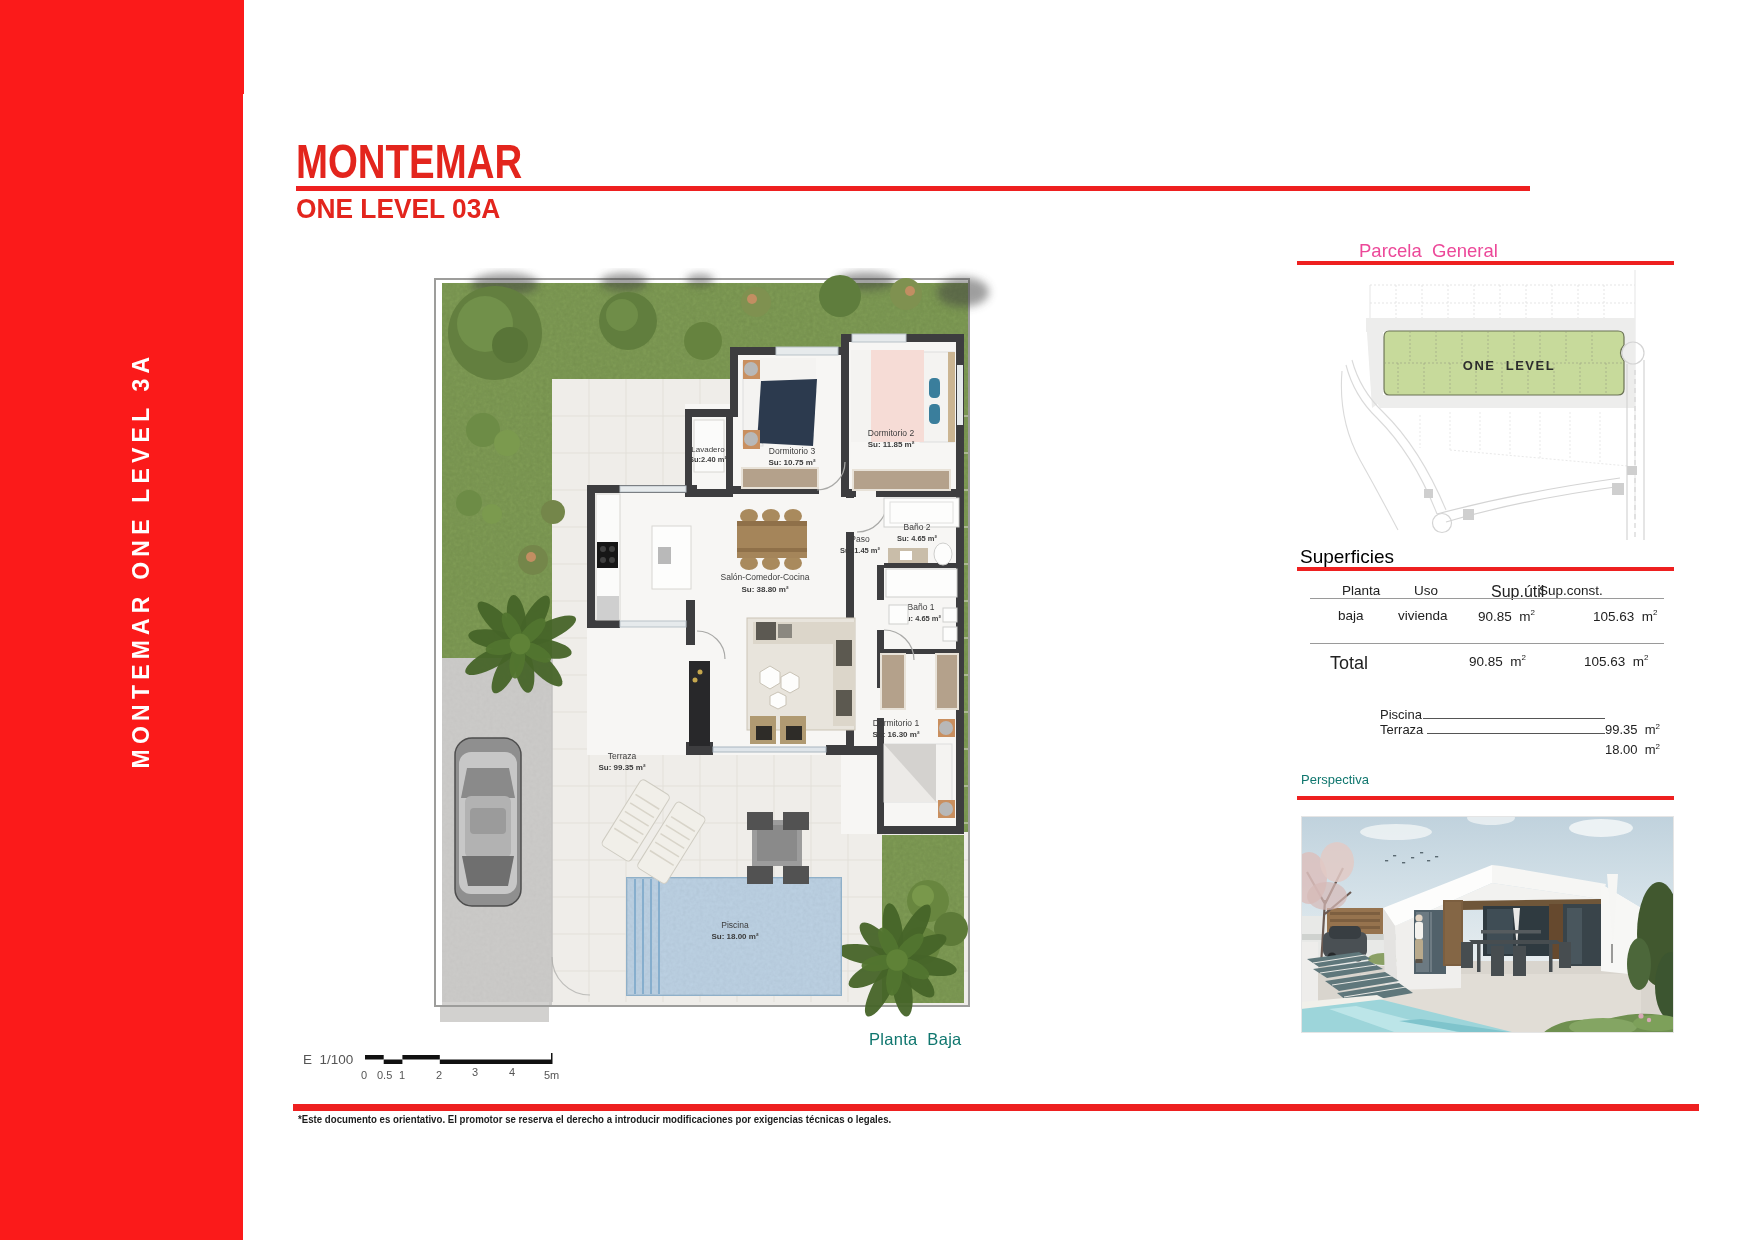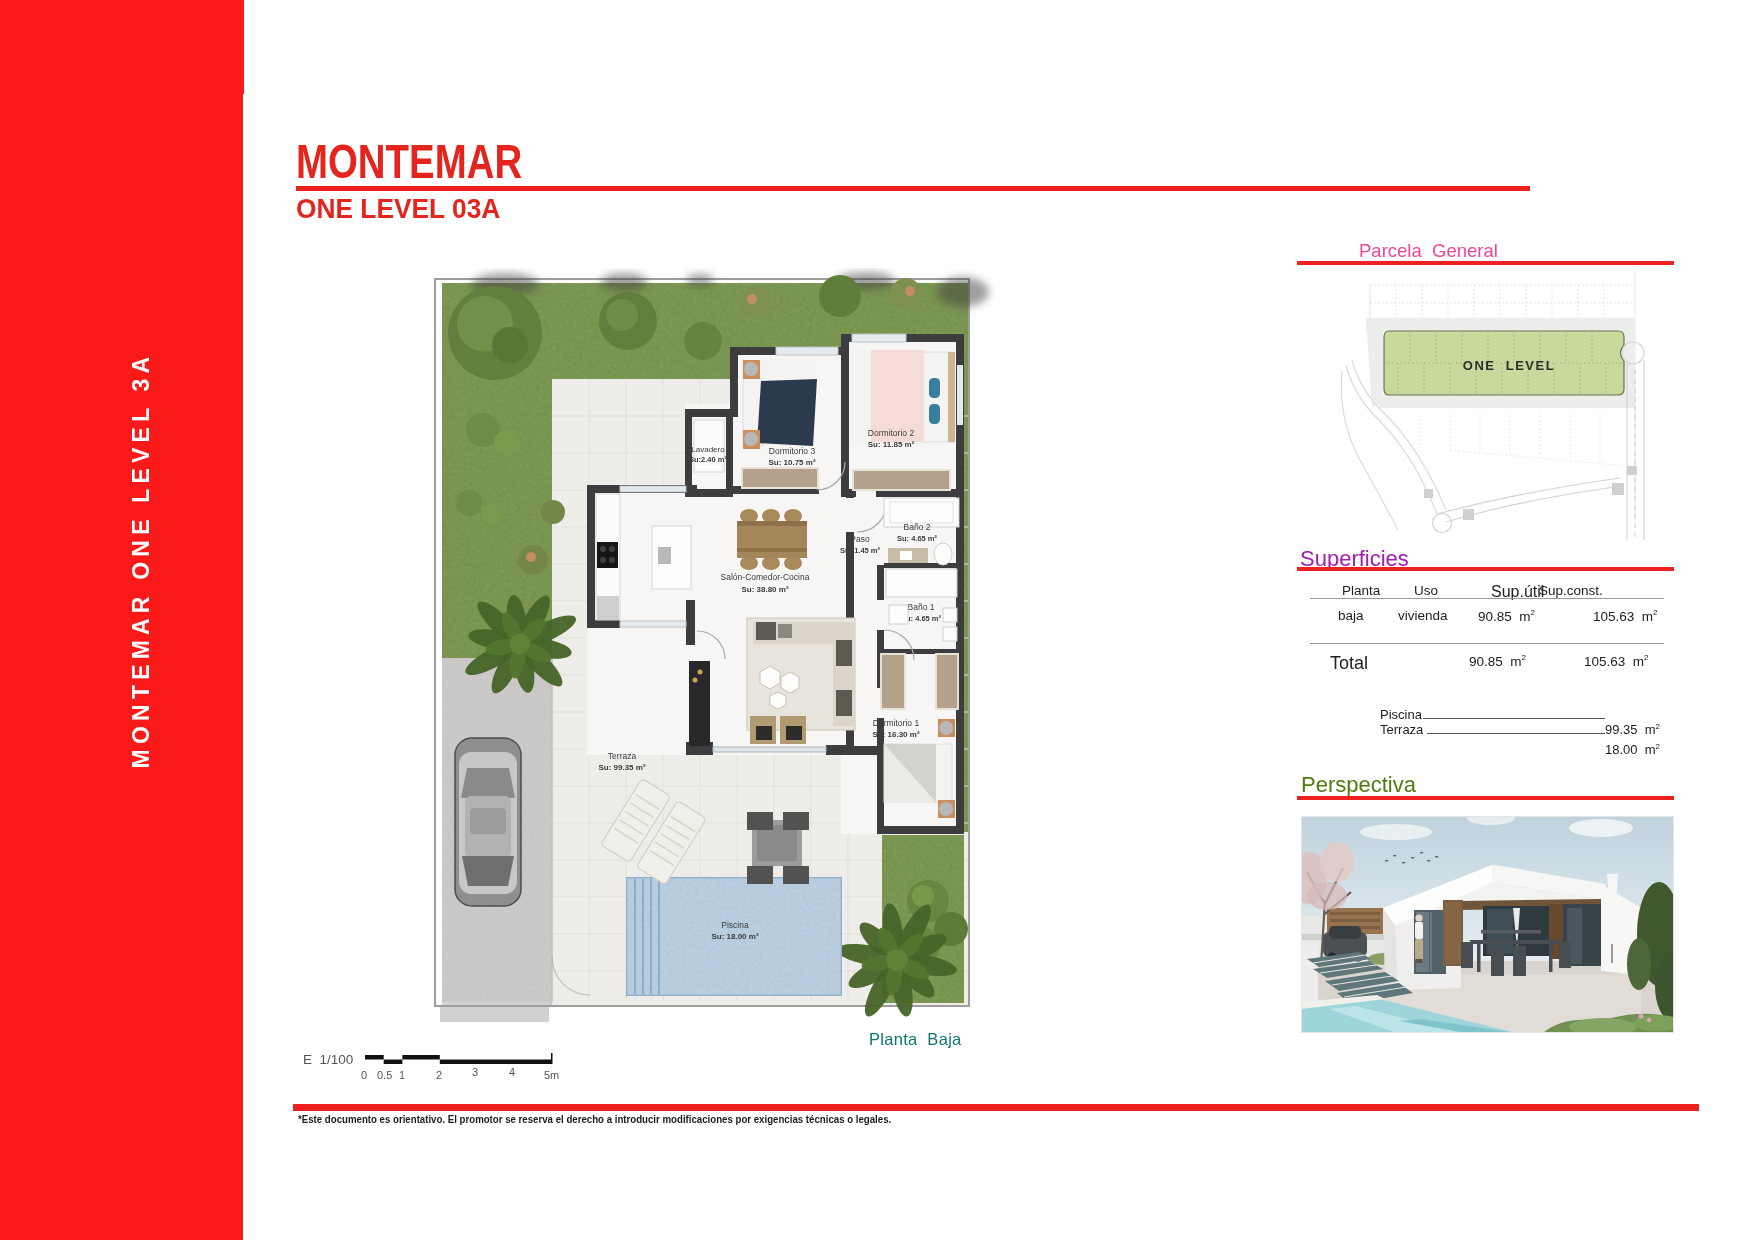--- a/index.html
+++ b/index.html
@@ -555,21 +555,21 @@
   </g>
 
   <g fill="#cfcfcf">
     <rect x="1424" y="489" width="9" height="9"></rect>
     <rect x="1463" y="509" width="11" height="11"></rect>
     <rect x="1612" y="483" width="12" height="12"></rect>
     <rect x="1627" y="466" width="10" height="9"></rect>
   </g>
 </svg>
 
-<div class="abs" style="left:1300px;top:546px;font-size:22px;color:#a21caf;">Superficies</div>
+<div class="abs" style="left:1300px;top:546px;font-size:19px;color:#000000;">Superficies</div>
 
 <div class="abs" style="left:1297px;top:567px;width:377px;height:3.5px;background:#ee2020;"></div>
 
 <div class="abs" style="left:1322px;top:583px;width:80px;font-size:13.5px;color:#222;margin-left:20px;">Planta</div>
 <div class="abs" style="left:1414px;top:583px;font-size:13.5px;color:#222;">Uso</div>
 <div class="abs" style="left:1491px;top:583px;font-size:16px;color:#222;">Sup.útil</div>
 <div class="abs" style="left:1539px;top:583px;font-size:13.5px;color:#222;">Sup.const.</div>
 
 <div class="abs" style="left:1310px;top:598px;width:354px;height:1px;background:#9a9a9a;"></div>
 
@@ -585,21 +585,21 @@
 <div class="abs" style="left:1584px;top:653px;font-size:13.5px;color:#222;">105.63&nbsp; m<sup style="font-size:8px;">2</sup></div>
 
 <div class="abs" style="left:1380px;top:707px;font-size:13px;color:#222;">Piscina</div>
 <div class="abs" style="left:1423px;top:718px;width:182px;height:1px;background:#555;"></div>
 <div class="abs" style="left:1605px;top:742px;font-size:13px;color:#222;">18.00&nbsp; m<sup style="font-size:8px;">2</sup></div>
 
 <div class="abs" style="left:1380px;top:722px;font-size:13px;color:#222;">Terraza</div>
 <div class="abs" style="left:1427px;top:733px;width:178px;height:1px;background:#555;"></div>
 <div class="abs" style="left:1605px;top:722px;font-size:13px;color:#222;">99.35&nbsp; m<sup style="font-size:8px;">2</sup></div>
 
-<div class="abs" style="left:1301px;top:772px;font-size:22px;color:#4d7c0f;">Perspectiva</div>
+<div class="abs" style="left:1301px;top:772px;font-size:13px;color:#0f766e;">Perspectiva</div>
 
 <div class="abs" style="left:1297px;top:796px;width:377px;height:3.5px;background:#ee2020;"></div>
 
 <svg class="abs" style="left:1301px;top:816px;" width="373" height="217" viewBox="0 0 373 217">
   <defs>
     <linearGradient id="sky" x1="0" y1="0" x2="0" y2="1">
       <stop offset="0" stop-color="#c0d2dd"></stop>
       <stop offset="0.55" stop-color="#d5e2e9"></stop>
       <stop offset="1" stop-color="#e9eef0"></stop>
     </linearGradient>

